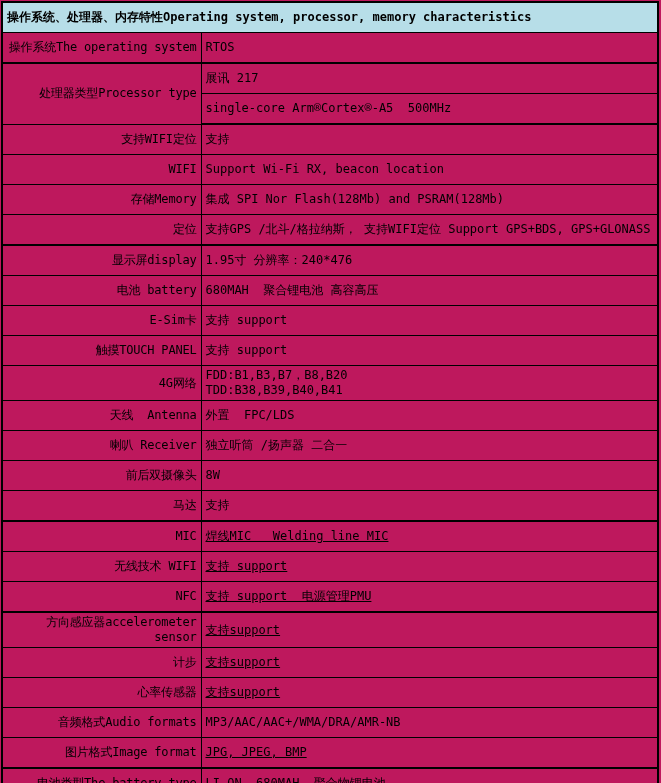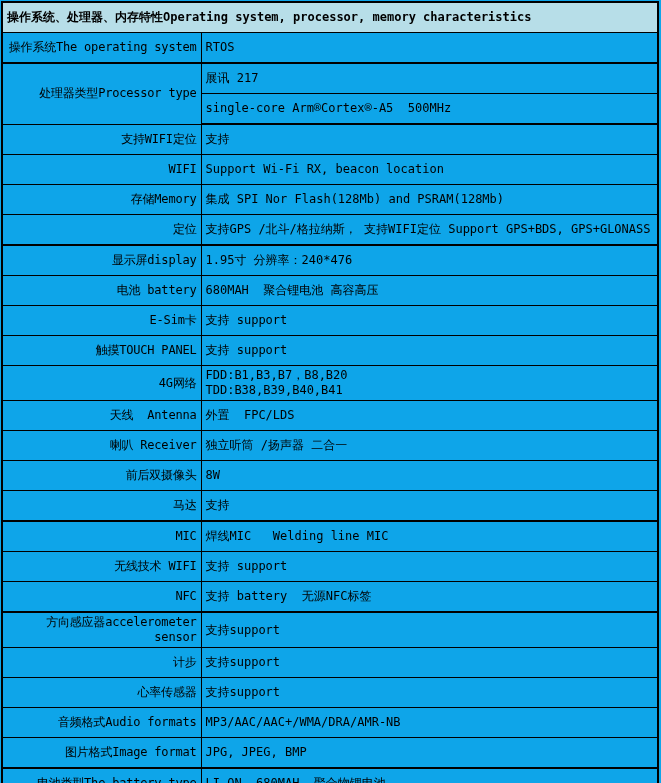--- a/index.html
+++ b/index.html
@@ -3,21 +3,21 @@
 <meta charset="utf-8">
 <style>
   html, body {
     margin: 0;
     padding: 0;
     background: #ffffff;
   }
   .page {
     width: 661px;
     height: 783px;
-    background: #0ea5e9;
+    background: #be185d;
     overflow: hidden;
     box-sizing: border-box;
     padding: 1px 0 0 1px;
   }
   table.spec {
     border-collapse: collapse;
     width: 658px;
     table-layout: fixed;
     color: #000000;
   }
@@ -50,20 +50,21 @@
     padding-left: 3px;
     text-align: right;
   }
   
   tr.tb > td { border-bottom-width: 2px; }
   td.tb-cell { border-bottom-width: 2px; }
   
   td.sans {
     font-family: "Liberation Sans", sans-serif;
     font-size: 12.5px;
+    text-decoration: underline;
   }
   td.h30 { height: 28px; }
   td.h40 { height: 38px; }
 </style>
 </head>
 <body>
 
 <div class="page">
   <table class="spec">
     <colgroup>
@@ -160,21 +161,21 @@
       <td class="sans">焊线MIC   Welding line MIC</td>
     </tr>
 
     <tr>
       <td class="lab">无线技术 WIFI</td>
       <td class="sans">支持 support</td>
     </tr>
 
     <tr class="tb">
       <td class="lab">NFC</td>
-      <td class="sans">支持 battery  无源NFC标签</td>
+      <td class="sans">支持 support  电源管理PMU</td>
     </tr>
 
     <tr>
       <td class="lab">方向感应器accelerometer sensor</td>
       <td class="sans">支持support</td>
     </tr>
 
     <tr>
       <td class="lab">计步</td>
       <td class="sans">支持support</td>

